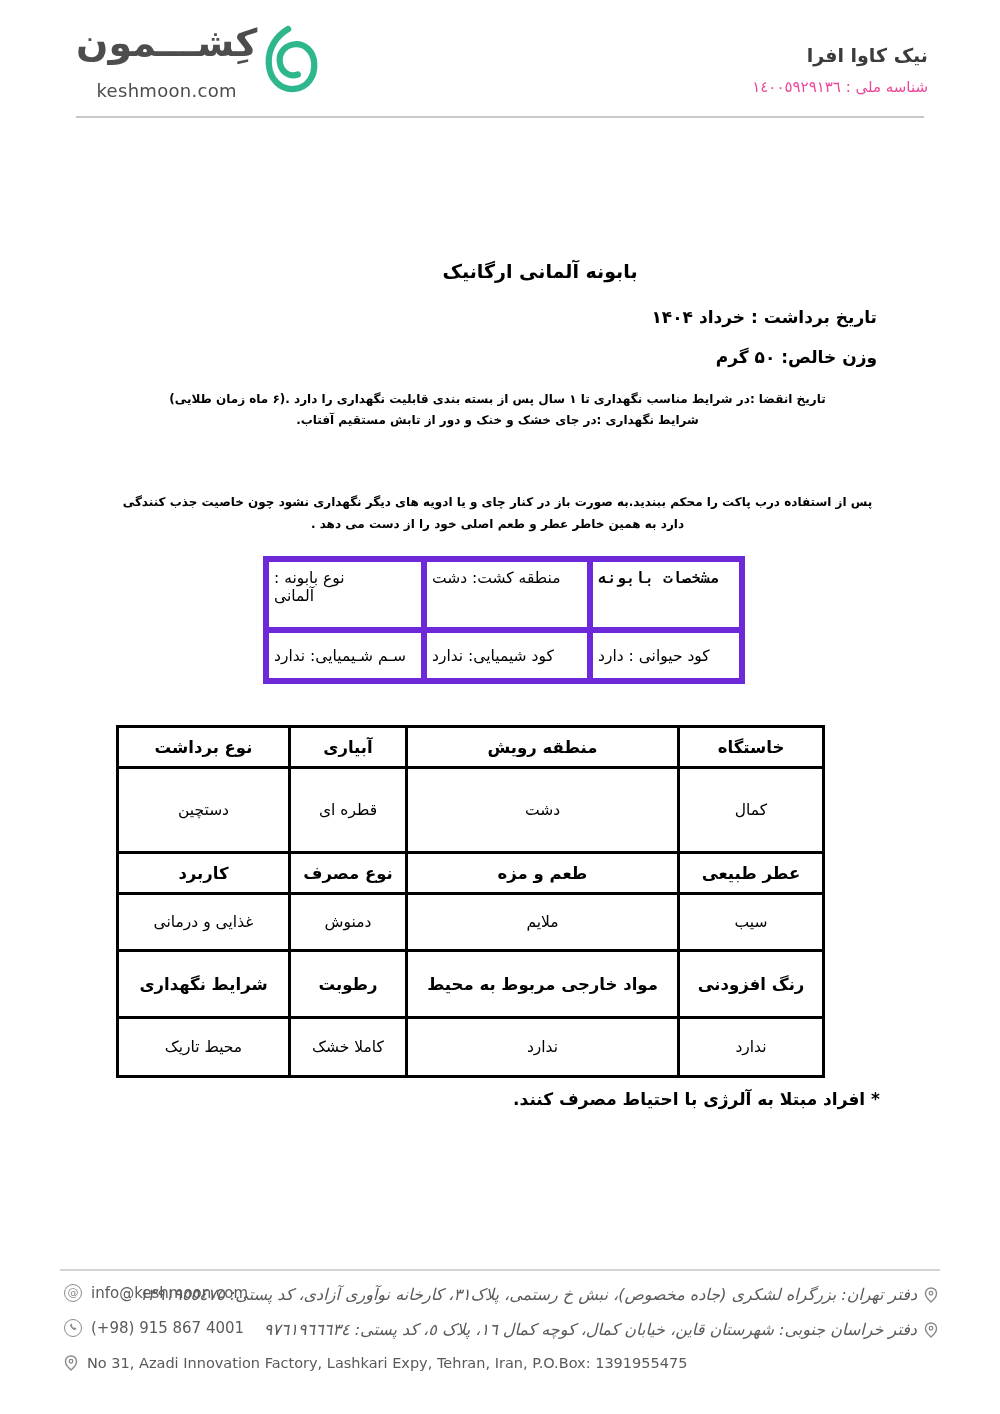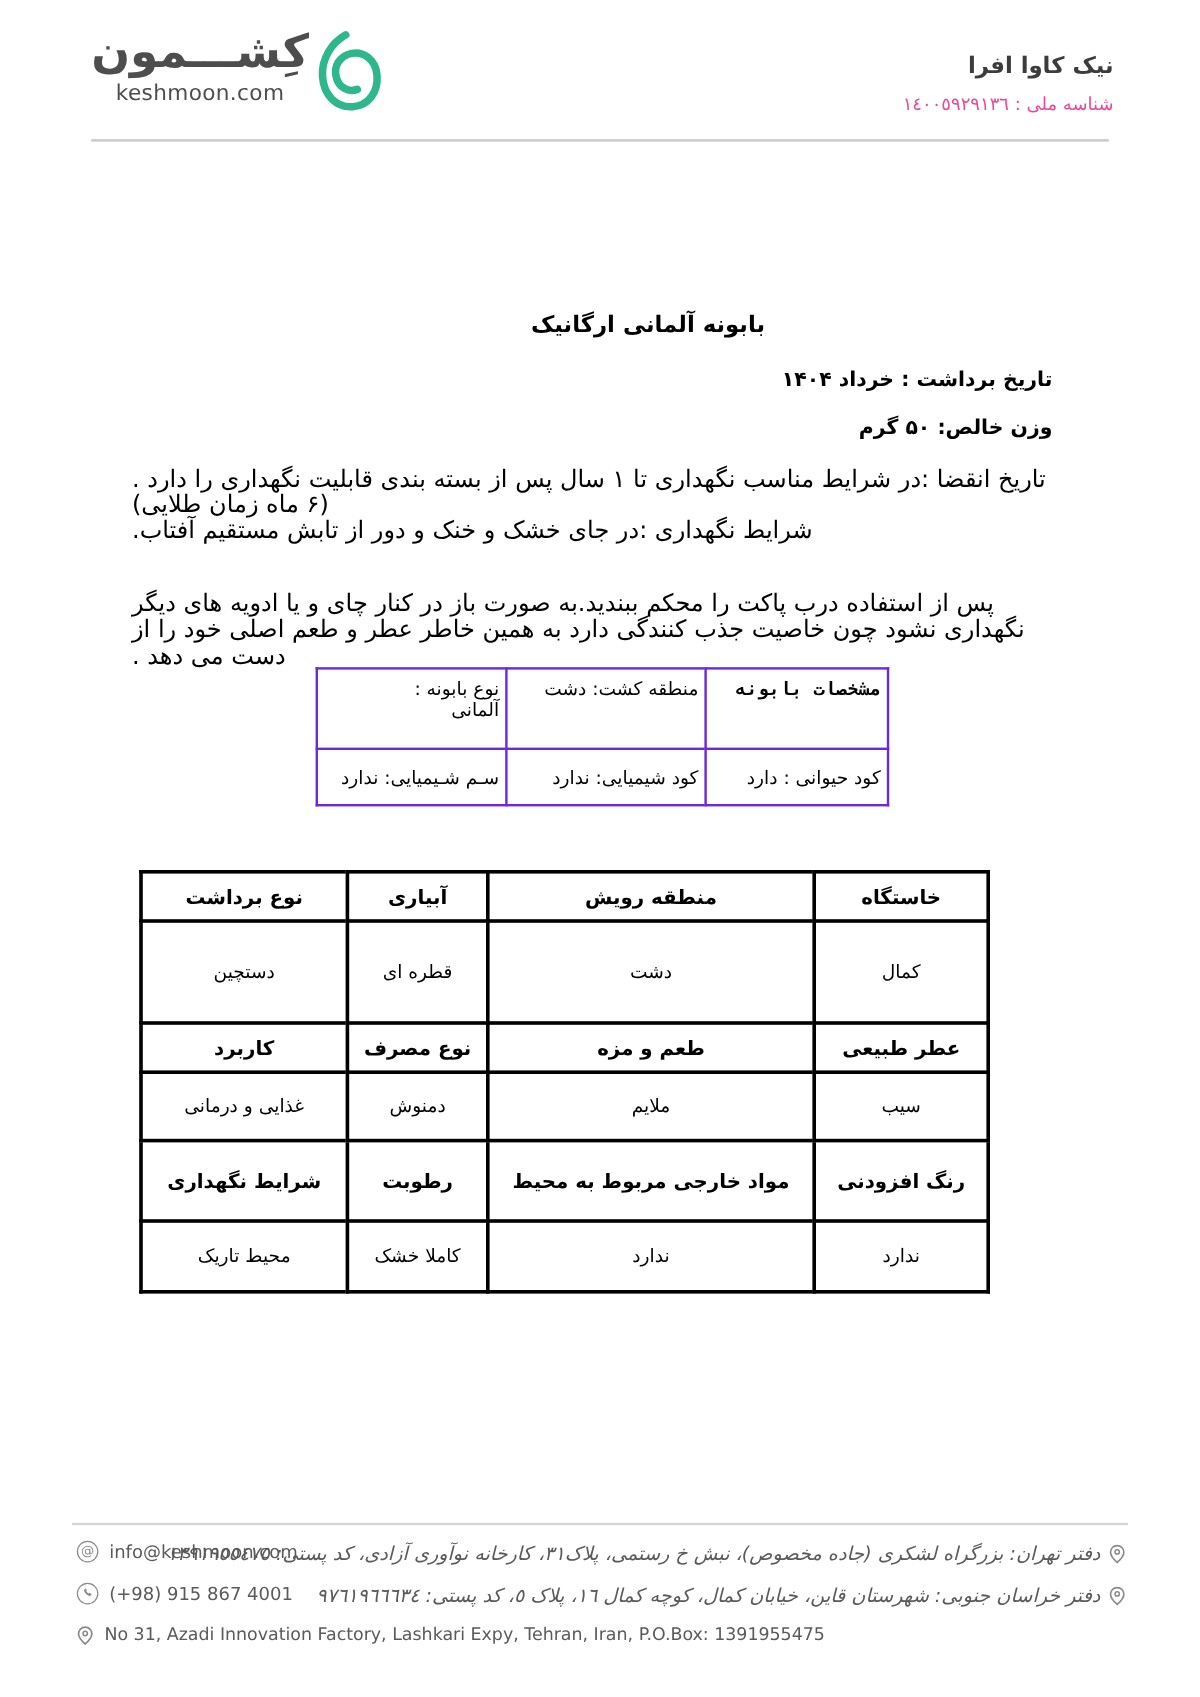--- a/index.html
+++ b/index.html
@@ -3,42 +3,42 @@
 <meta charset="utf-8">
 <style>
   html,body{margin:0;padding:0;background:#fff;}
   .page{position:relative;width:1000px;height:1414px;background:#ffffff;overflow:hidden;
         font-family:"DejaVu Sans","Liberation Sans",sans-serif;direction:rtl;color:#000;}
 
   
   .logo{position:absolute;top:22px;left:76px;direction:ltr;display:flex;align-items:flex-start;}
   .logo-text{display:flex;flex-direction:column;align-items:center;margin-right:5px;}
   .logo-word{font-size:38px;font-weight:700;color:#4d4d4d;line-height:1.15;}
-  .logo-domain{font-size:18px;color:#4d4d4d;margin-top:1px;letter-spacing:.3px;}
+  .logo-domain{font-size:18px;color:#4d4d4d;margin-top:14px;letter-spacing:.3px;}
   .logo-svg{width:58px;height:74px;}
   .company{position:absolute;top:44px;right:72px;text-align:right;}
   .company-name{font-size:19px;font-weight:700;color:#3c3c3c;}
   .company-id{font-size:15px;color:#ec4899;margin-top:12px;}
   .header-divider{position:absolute;top:116px;left:76px;width:848px;height:2px;background:#c9c9c9;}
 
   
   .doc-title{position:absolute;top:260px;left:80px;width:920px;text-align:center;
              font-size:19px;font-weight:700;}
   .harvest{position:absolute;top:307px;right:123px;font-size:17px;font-weight:700;}
   .weight{position:absolute;top:347px;right:123px;font-size:17px;font-weight:700;}
-  .para{position:absolute;right:115px;left:110px;text-align:left;font-weight:400;
-        font-size:20px;line-height:21px;}
+  .para{position:absolute;right:115px;left:110px;text-align:center;font-weight:700;
+        font-size:12px;line-height:21px;}
   .para-1{top:389px;}
   .para-2{top:491px;line-height:22px;}
   .footnote{position:absolute;top:1089px;right:120px;font-size:17px;font-weight:700;}
 
   
   table{border-collapse:collapse;direction:rtl;table-layout:fixed;}
   .spec-table{position:absolute;top:556px;left:263px;}
-  .spec-table td{border:2px solid #6d28d9;text-align:right;font-size:15.5px;padding:2px 5px;}
+  .spec-table td{border:6px solid #6d28d9;text-align:left;font-size:15.5px;padding:2px 5px;}
   .spec-table .r1 td{height:56px;vertical-align:top;padding-top:7px;}
   .spec-table .r2 td{height:41px;vertical-align:middle;}
   .spec-head{font-weight:700;font-size:16.5px;font-family:Liberation Mono, monospace;}
   .cell-right{text-align:right;padding-right:9px;}
   .prewrap{white-space:pre-line;}
 
   .detail-table{position:absolute;top:725px;left:116px;}
   .detail-table td{border:3px solid #000;text-align:center;vertical-align:middle;
                    font-size:15.5px;padding:0 4px;}
   .detail-table tr.hd td{font-weight:700;font-size:16.5px;}
@@ -155,20 +155,21 @@
     </tr>
     <tr class="v3">
       <td>ندارد</td>
       <td>ندارد</td>
       <td>کاملا خشک</td>
       <td>محیط تاریک</td>
     </tr>
   </tbody>
     </table>
 
+  <div class="footnote">* افراد مبتلا به آلرژی با احتیاط مصرف کنند.</div>
 
   <div class="footer-divider"></div>
 
   <div class="footer-left">
     <div class="fl-row">
       <span class="circle-icon">@</span>
       <span>info@keshmoon.com</span>
     </div>
     <div class="fl-row">
       <span class="circle-icon">

